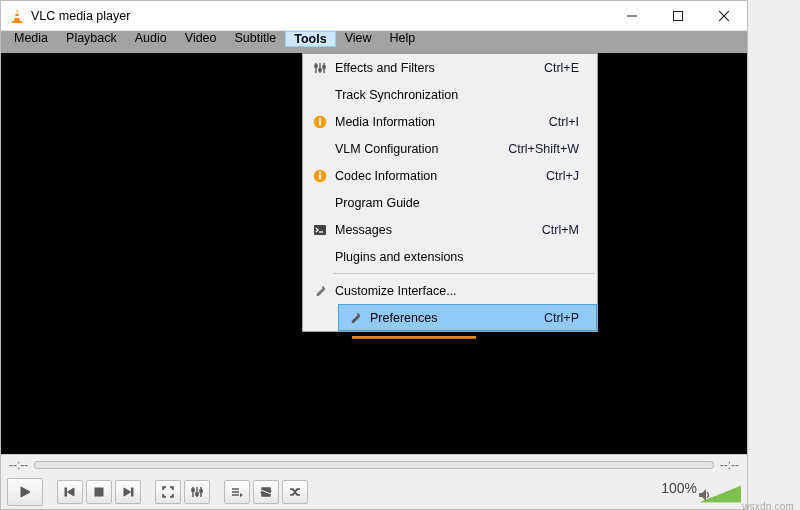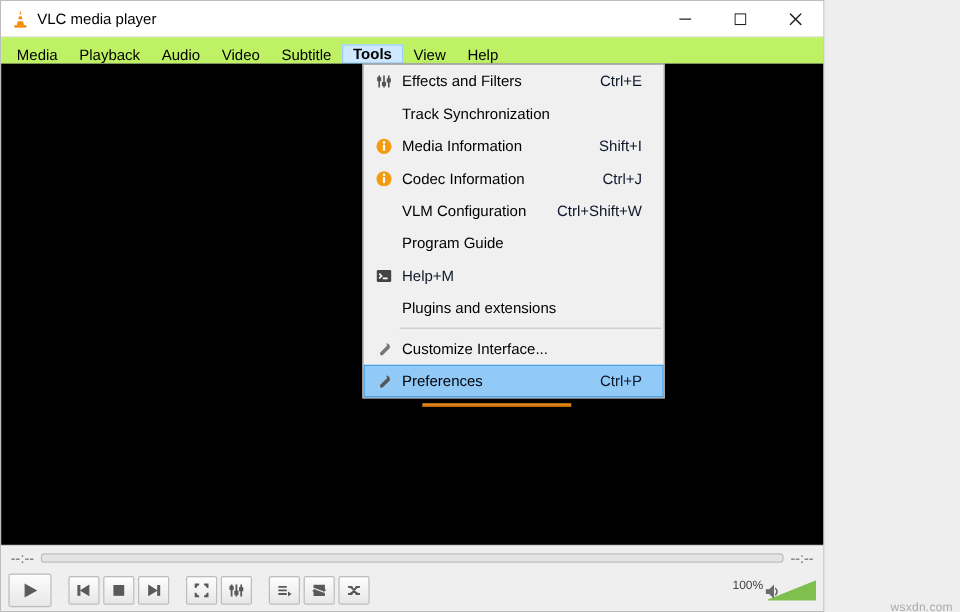--- a/index.html
+++ b/index.html
@@ -7,21 +7,21 @@
     margin: 0;
     font-family: "Segoe UI", Tahoma, sans-serif;
     font-size: 12.5px;
     background: #eee;
     width: 800px;
     height: 510px;
     overflow: hidden;
     position: relative;
   }
   .window {
-    width: 687px;
+    width: 748px;
     height: 510px;
     background: #fff;
     border: 1px solid #bdbdbd;
     display: flex;
     flex-direction: column;
   }
   .titlebar {
     height: 30px;
     display: flex;
     align-items: center;
@@ -36,22 +36,22 @@
   .titlebar .title { flex: 1; color: #000; }
   .winbtn {
     width: 46px; height: 30px;
     display: flex; align-items: center; justify-content: center;
     color: #222;
   }
   .winbtn svg { width: 10px; height: 10px; }
   .menubar {
     height: 22px;
     display: flex;
-    align-items: flex-end;
-    background: #bef264;
+    align-items: flex-start;
+    background: #a3a3a3;
     padding: 0 4px;
   }
   .menuitem {
     padding: 0 9px;
     display: flex; align-items: center;
     color: #000;
     cursor: default;
   }
   .menuitem.open {
     background: #cde8ff;
@@ -61,37 +61,37 @@
   }
   .video {
     flex: 1;
     background: #000;
     position: relative;
   }
   .dropdown {
     position: absolute;
     left: 302px;
     top: 53px;
-    width: 252px;
+    width: 296px;
     background: #f0f0f0;
     border: 1px solid #a0a0a0;
     box-shadow: 2px 2px 4px rgba(0,0,0,0.25);
     z-index: 100;
   }
   .ddrow {
     height: 27px;
     display: flex;
     align-items: center;
     padding: 0 18px 0 6px;
     color: #000;
   }
   .ddrow.hover {
     background: #91c9f7;
     border: 1px solid #4ba3e8;
-    padding-right: 17px; padding-left: 5px;
+    padding-right: 17px; padding-left: 5px; margin-left: 35px;
   }
   .ddicon {
     width: 22px;
     display: flex; align-items: center; justify-content: center;
     margin-right: 4px;
   }
   .ddlabel { flex: 1; }
   .ddshort { color: #0f172a; }
   .ddsep {
     height: 1px;
@@ -127,21 +127,21 @@
     background: linear-gradient(#fdfdfd,#e7e7e7);
     display: flex; align-items: center; justify-content: center;
   }
   .cbtn.play { width: 36px; height: 28px; }
   .cbtn svg { width: 14px; height: 14px; fill: #5a5a5a; stroke: #5a5a5a; }
   .cgap { width: 8px; }
   .spacer { flex: 1; }
   .volume {
     display: flex; align-items: flex-end; gap: 4px;
   }
-  .volpct { font-size: 10px; color: #444; margin-bottom: 8px; }
+  .volpct { font-size: 14px; color: #444; margin-bottom: 8px; }
   .volcone {
     width: 40px; height: 20px; position: relative;
   }
   .watermark {
     position: absolute; right: 6px; bottom: -2px;
     font-size: 10px; color: #aaa; letter-spacing: 0.2px;
   }
   .orange-edge {
     position: absolute;
     left: 352px;
@@ -329,56 +329,57 @@
 
   <div class="ddrow">
     <span class="ddicon">
       <svg width="14" height="14" viewBox="0 0 14 14">
           <circle cx="7" cy="7" r="6.3" fill="#f39c12"></circle>
           <rect x="6.1" y="5.5" width="1.8" height="5" fill="#fff"></rect>
           <circle cx="7" cy="3.7" r="1.1" fill="#fff"></circle>
         </svg>
     </span>
     <span class="ddlabel">Media Information</span>
-    <span class="ddshort">Shift+I</span>
+    <span class="ddshort">Ctrl+I</span>
+  </div>
+
+  <div class="ddrow">
+    <span class="ddicon"></span>
+    <span class="ddlabel">VLM Configuration</span>
+    <span class="ddshort">Ctrl+Shift+W</span>
   </div>
 
   <div class="ddrow">
     <span class="ddicon">
       <svg width="14" height="14" viewBox="0 0 14 14">
           <circle cx="7" cy="7" r="6.3" fill="#f39c12"></circle>
           <rect x="6.1" y="5.5" width="1.8" height="5" fill="#fff"></rect>
           <circle cx="7" cy="3.7" r="1.1" fill="#fff"></circle>
         </svg>
     </span>
     <span class="ddlabel">Codec Information</span>
     <span class="ddshort">Ctrl+J</span>
   </div>
 
   <div class="ddrow">
     <span class="ddicon"></span>
-    <span class="ddlabel">VLM Configuration</span>
-    <span class="ddshort">Ctrl+Shift+W</span>
-  </div>
-
-  <div class="ddrow">
-    <span class="ddicon"></span>
     <span class="ddlabel">Program Guide</span>
     <span class="ddshort"></span>
   </div>
 
   <div class="ddrow">
     <span class="ddicon">
       <svg width="14" height="14" viewBox="0 0 14 14">
           <rect x="1" y="2" width="12" height="10" rx="1" fill="#444"></rect>
           <path d="M3 5 l2 2 l-2 2" fill="none" stroke="#fff" stroke-width="1.3"></path>
           <line x1="6" y1="9" x2="10" y2="9" stroke="#fff" stroke-width="1.3"></line>
         </svg>
     </span>
-    <span class="ddshort">Help+M</span>
+    <span class="ddlabel">Messages</span>
+    <span class="ddshort">Ctrl+M</span>
   </div>
 
   <div class="ddrow">
     <span class="ddicon"></span>
     <span class="ddlabel">Plugins and extensions</span>
     <span class="ddshort"></span>
   </div>
 
   <div class="ddsep"></div>
 

